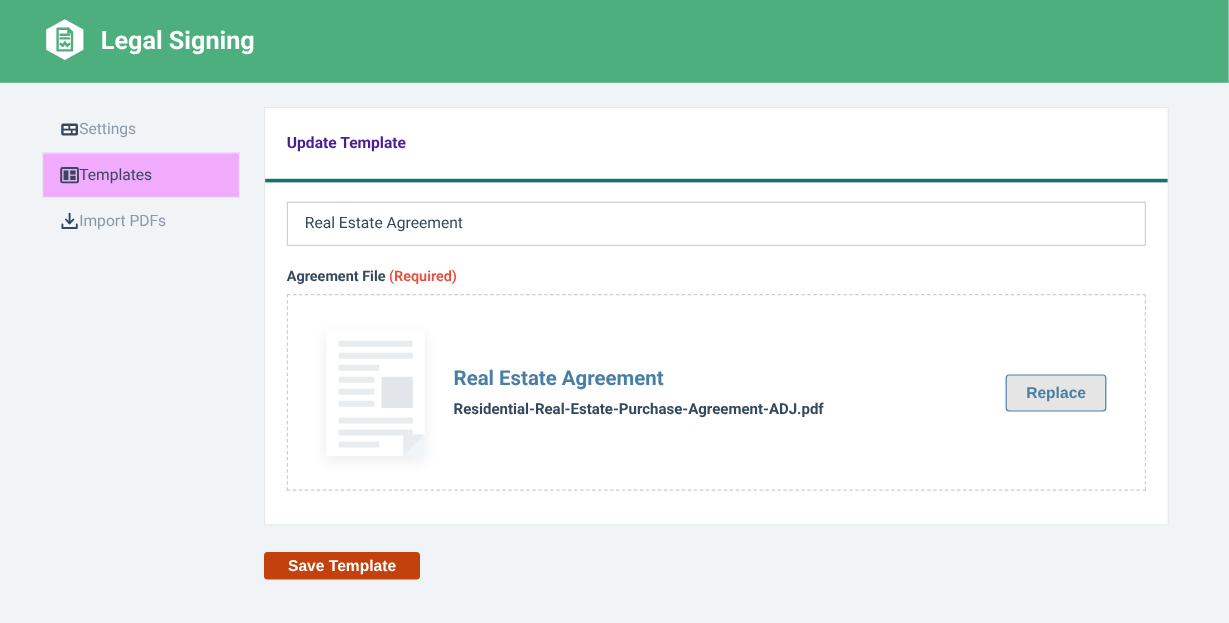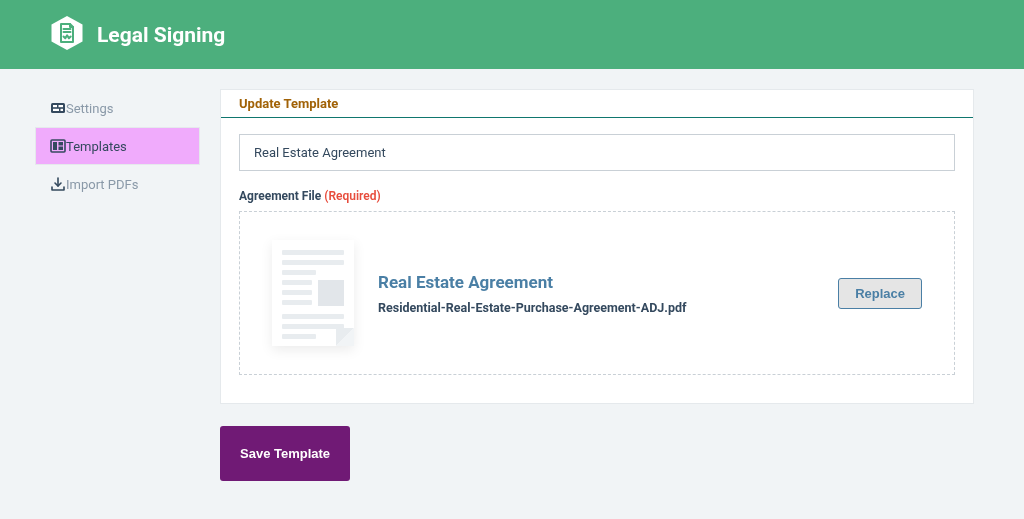--- a/index.html
+++ b/index.html
@@ -9,21 +9,21 @@
     color: #34495e;
     width: 1024px;
     height: 519px;
     overflow: hidden;
   }
   .header {
     background: #4caf7d;
     height: 69px;
     display: flex;
     align-items: center;
-    padding-left: 49px;
+    padding-left: 36px;
   }
   .logo-wrap {
     display: flex;
     align-items: center;
     gap: 12px;
   }
   .logo-text {
     color: #fff;
     font-size: 21px;
     font-weight: 700;
@@ -61,25 +61,25 @@
     justify-content: center;
   }
   .main {
     flex: 1;
   }
   .panel {
     background: #fff;
     border: 1px solid #e5e9ec;
   }
   .panel-header {
-    padding: 6px 18px;
-    border-bottom: 1px solid #0f766e;
-    font-size: 13px;
-    font-weight: 700;
-    color: #a16207;
+    padding: 22px 18px;
+    border-bottom: 3px solid #0f766e;
+    font-size: 13px;
+    font-weight: 700;
+    color: #4c1d95;
   }
   .panel-body {
     padding: 16px 18px 28px 18px;
   }
   .field-label {
     font-size: 12px;
     font-weight: 700;
     color: #34495e;
     margin-bottom: 8px;
   }
@@ -147,26 +147,26 @@
     background: #e5e5e5;
     color: #4a7fa5;
     font-size: 13px;
     font-weight: 600;
     padding: 7px 16px;
     border-radius: 3px;
     cursor: pointer;
   }
   .save-btn {
     margin-top: 22px;
-    background: #701a75;
+    background: #c2410c;
     color: #fff;
     border: none;
     font-size: 13px;
     font-weight: 600;
-    padding: 20px 20px;
+    padding: 4px 20px;
     border-radius: 3px;
     cursor: pointer;
   }
 </style>
 </head>
 <body>
 
 <div class="header">
   <div class="logo-wrap">
     <span class="icon">

